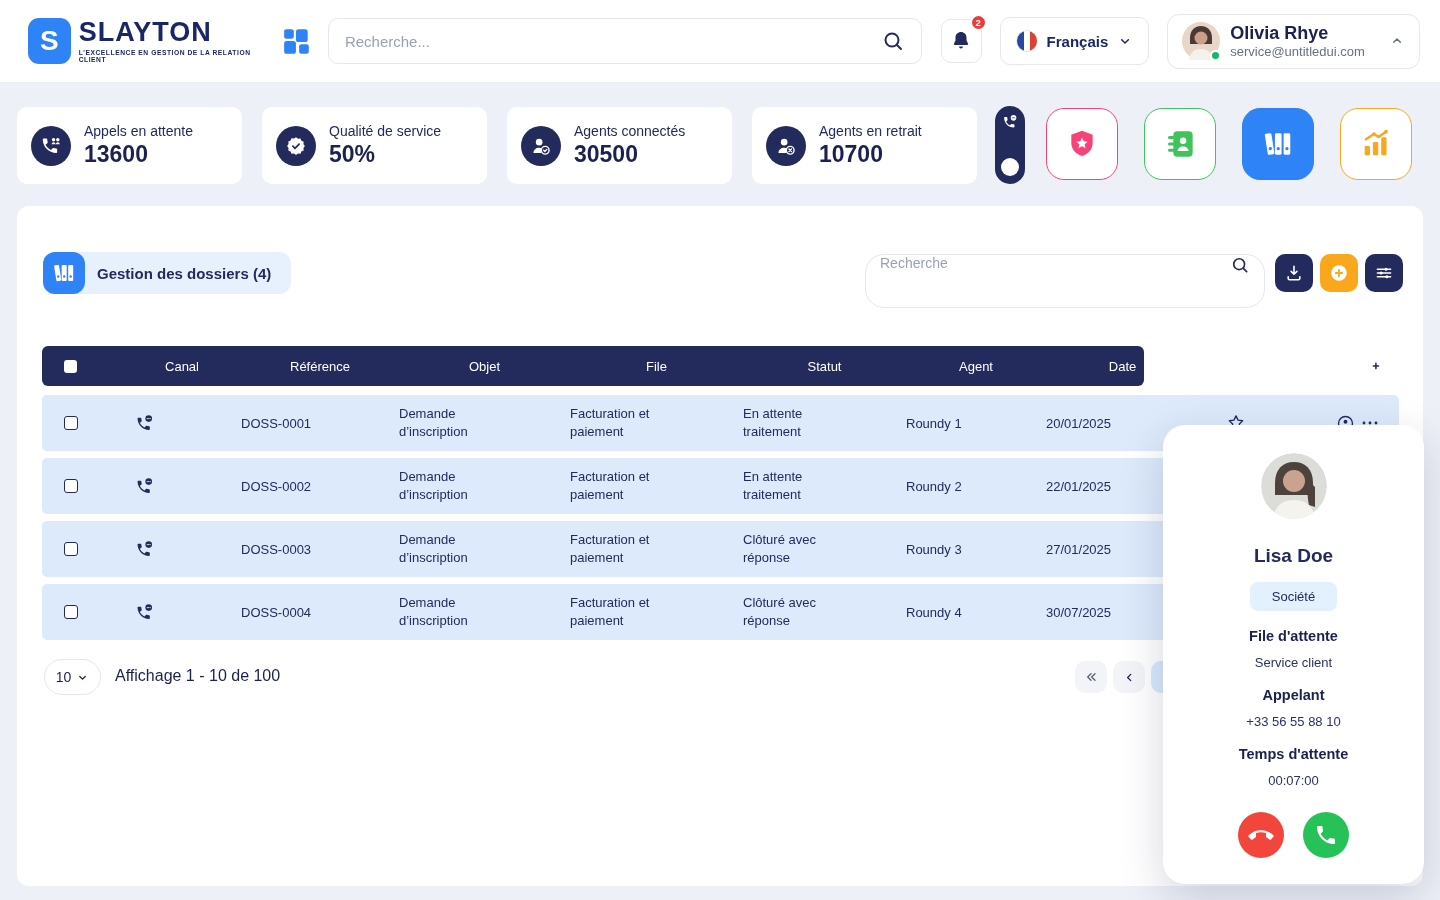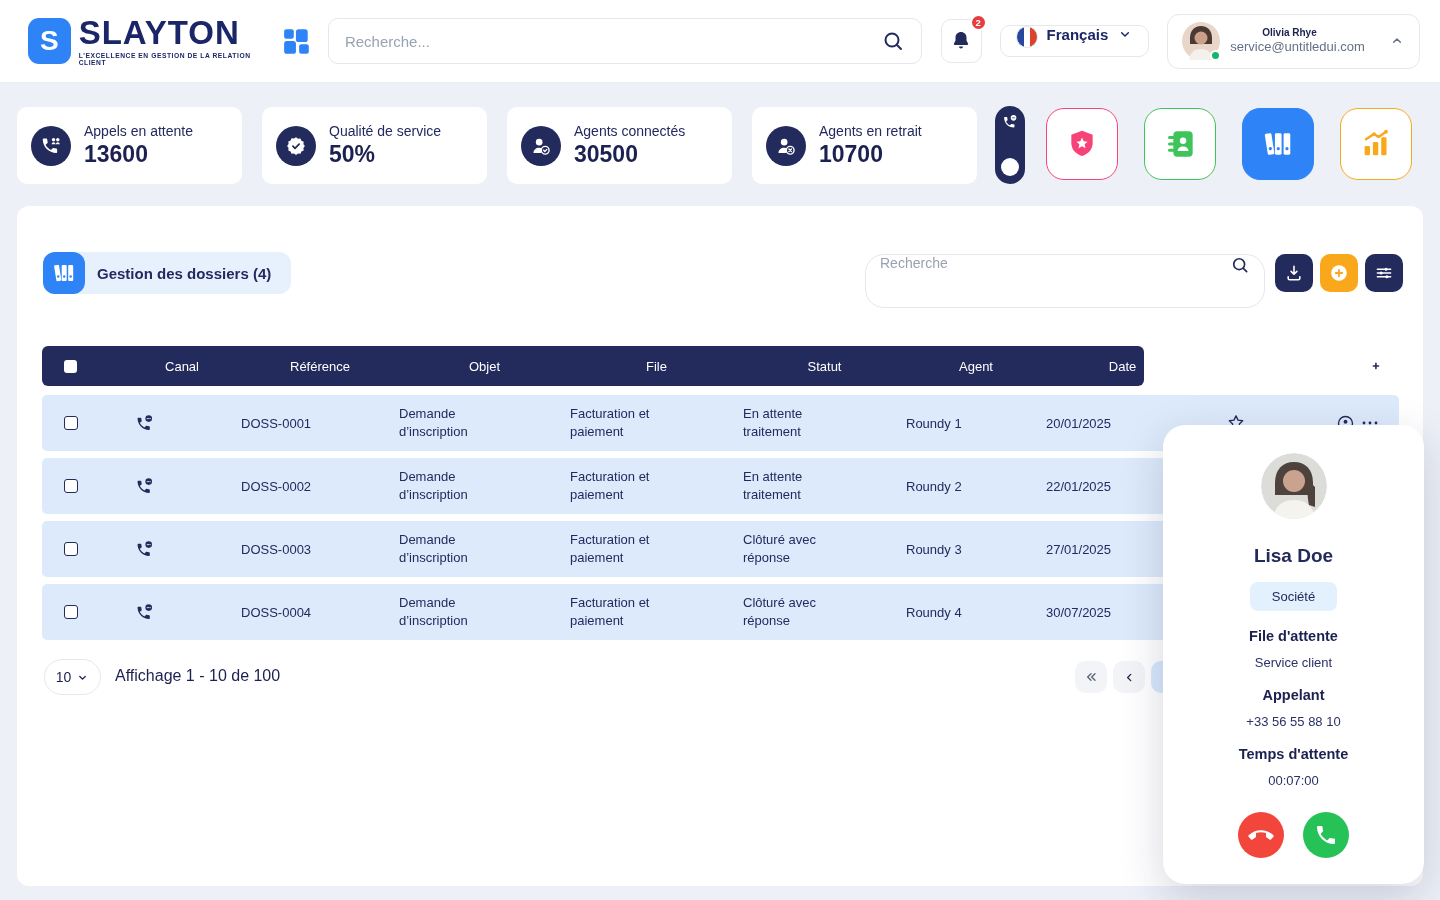--- a/index.html
+++ b/index.html
@@ -11,46 +11,46 @@
   svg { display:block; }
 
   
   .header { position:absolute; top:0; left:0; width:1440px; height:83px;
     background:#fff; border-bottom:1px solid #eceef4;
     display:flex; align-items:center; padding:0 20px; }
   .logo-mark { width:46px; height:46px; background:#2e83f6; border-radius:11px;
     display:flex; align-items:center; justify-content:center;
     color:#fff; font-size:28px; font-weight:800; margin-left:8px; }
   .logo-txt { margin-left:8px; }
-  .logo-name { font-size:33px; font-weight:800; color:#1b2668; letter-spacing:1px; line-height:1; }
+  .logo-name { font-size:27px; font-weight:800; color:#1b2668; letter-spacing:1px; line-height:1; }
   .logo-tag { font-size:6.7px; font-weight:700; color:#1b2668; letter-spacing:.55px; margin-top:3px; }
   .apps-grid { margin-left:16px; }
   .hsearch { margin-left:16px; width:637px; height:46px; border:1px solid #e4e7ee;
     border-radius:10px; display:flex; align-items:center; padding:0 16px; background:#fff; }
   .hsearch input { flex:1; border:none; outline:none; font-size:15px; color:#222a5f;
     font-family:inherit; background:transparent; }
   .hsearch input::placeholder { color:#98a2b3; }
   .iconbtn { position:relative; width:44px; height:44px; border:1px solid #e4e7ee;
     border-radius:10px; background:#fff; display:flex; align-items:center; justify-content:center; }
   .notif { margin-left:19px; }
   .badge { position:absolute; top:-6px; right:-6px; min-width:17px; height:17px;
     background:#e53e3e; border:2px solid #fff; border-radius:50%; color:#fff;
     font-size:9.5px; font-weight:700; display:flex; align-items:center; justify-content:center; }
-  .lang { margin-left:18px; height:32px; border:1px solid #e4e7ee; border-radius:10px;
-    background:#fff; display:flex; align-items:flex-start; gap:9px; padding:0 15px; }
+  .lang { margin-left:18px; height:48px; border:1px solid #e4e7ee; border-radius:10px;
+    background:#fff; display:flex; align-items:center; gap:9px; padding:0 15px; }
   .flag { width:22px; height:22px; border-radius:50%;
     background:linear-gradient(90deg,#26499d 0 34%,#fff 34% 66%,#d8442e 66% 100%);
     border:1px solid #e4e7ee; }
   .lang-label { font-size:15px; font-weight:600; color:#1b2668; }
   .profile { margin-left:18px; height:55px; width:270px; border:1px solid #e4e7ee;
     border-radius:12px; background:#fff; display:flex; align-items:center; padding:0 14px; gap:10px; }
   .avatar-sm { position:relative; width:38px; height:38px; border-radius:50%; flex:0 0 auto; }
   .status-dot { position:absolute; right:-1px; bottom:-1px; width:11px; height:11px;
     background:#12b76a; border:2px solid #fff; border-radius:50%; }
-  .p-name { font-size:10px; font-weight:700; color:#1b2150; line-height:1.25;margin-left:32px; }
+  .p-name { font-size:18px; font-weight:700; color:#1b2150; line-height:1.25; }
   .p-mail { font-size:13px; color:#667085; line-height:1.25; }
   .profile .chev { margin-left:auto; }
 
   
   .stats { position:absolute; top:107px; left:17px; display:flex; gap:20px; }
   .card { width:225px; height:77px; background:#fff; border-radius:10px;
     display:flex; align-items:center; padding:11px 14px; gap:13px; }
   .card-ic { width:40px; height:40px; border-radius:50%; background:#232a5c;
     display:flex; align-items:center; justify-content:center; flex:0 0 auto; }
   .card-label { font-size:14px; font-weight:500; color:#222a5f; }

